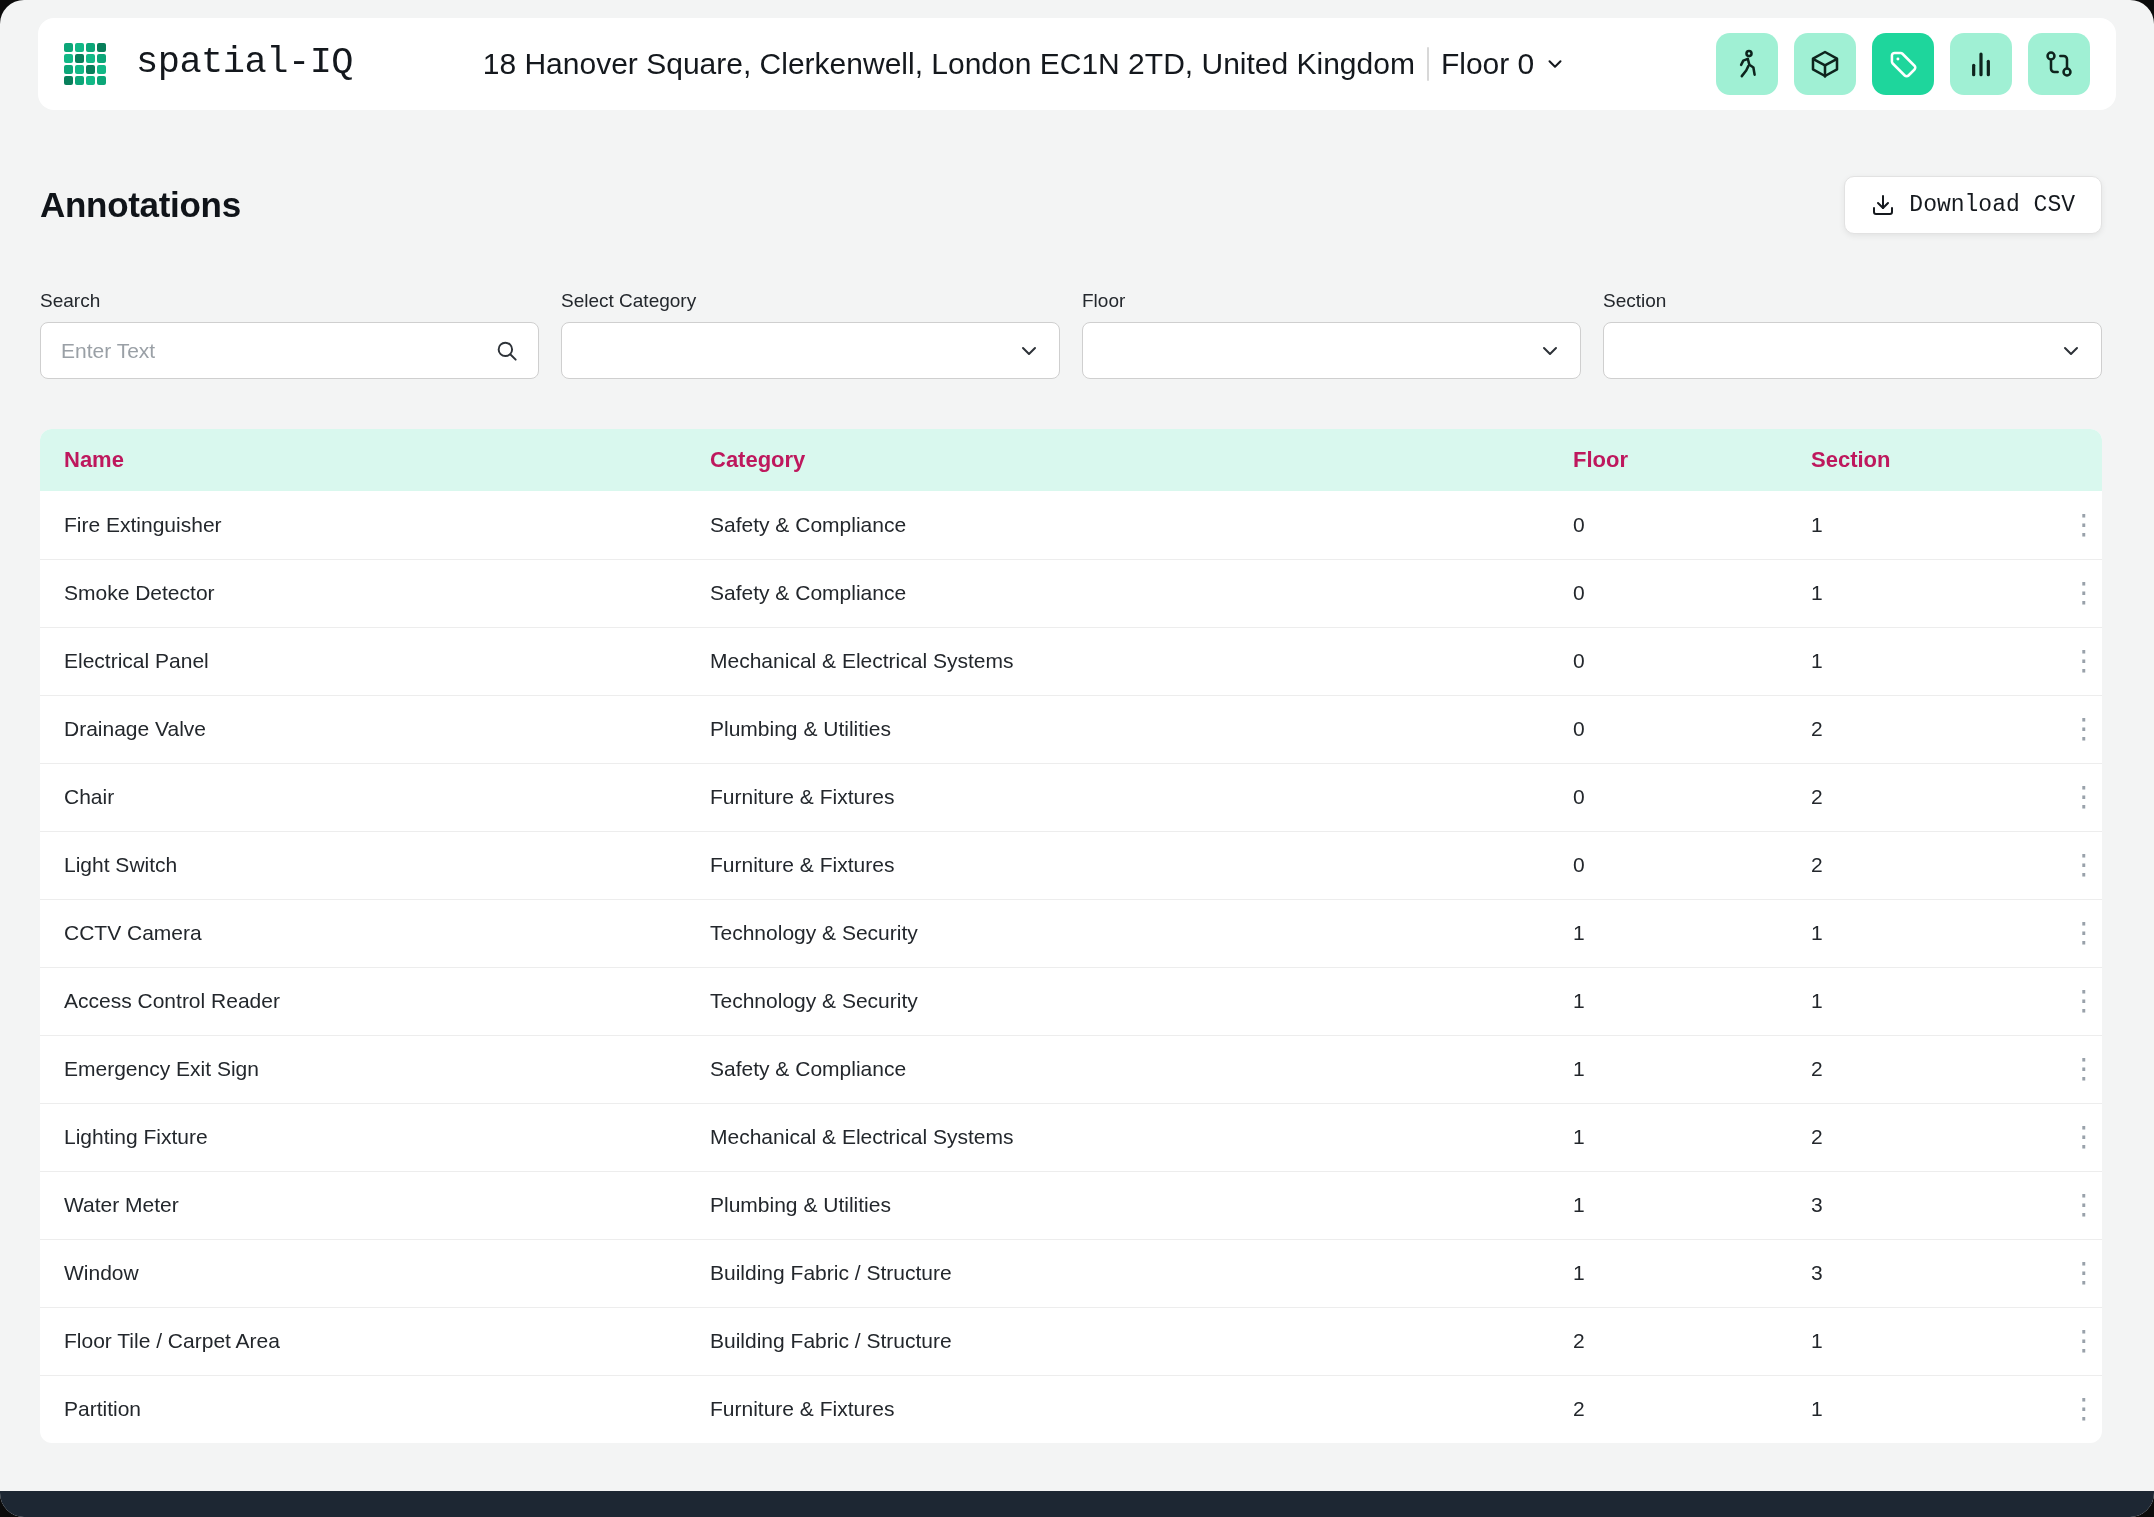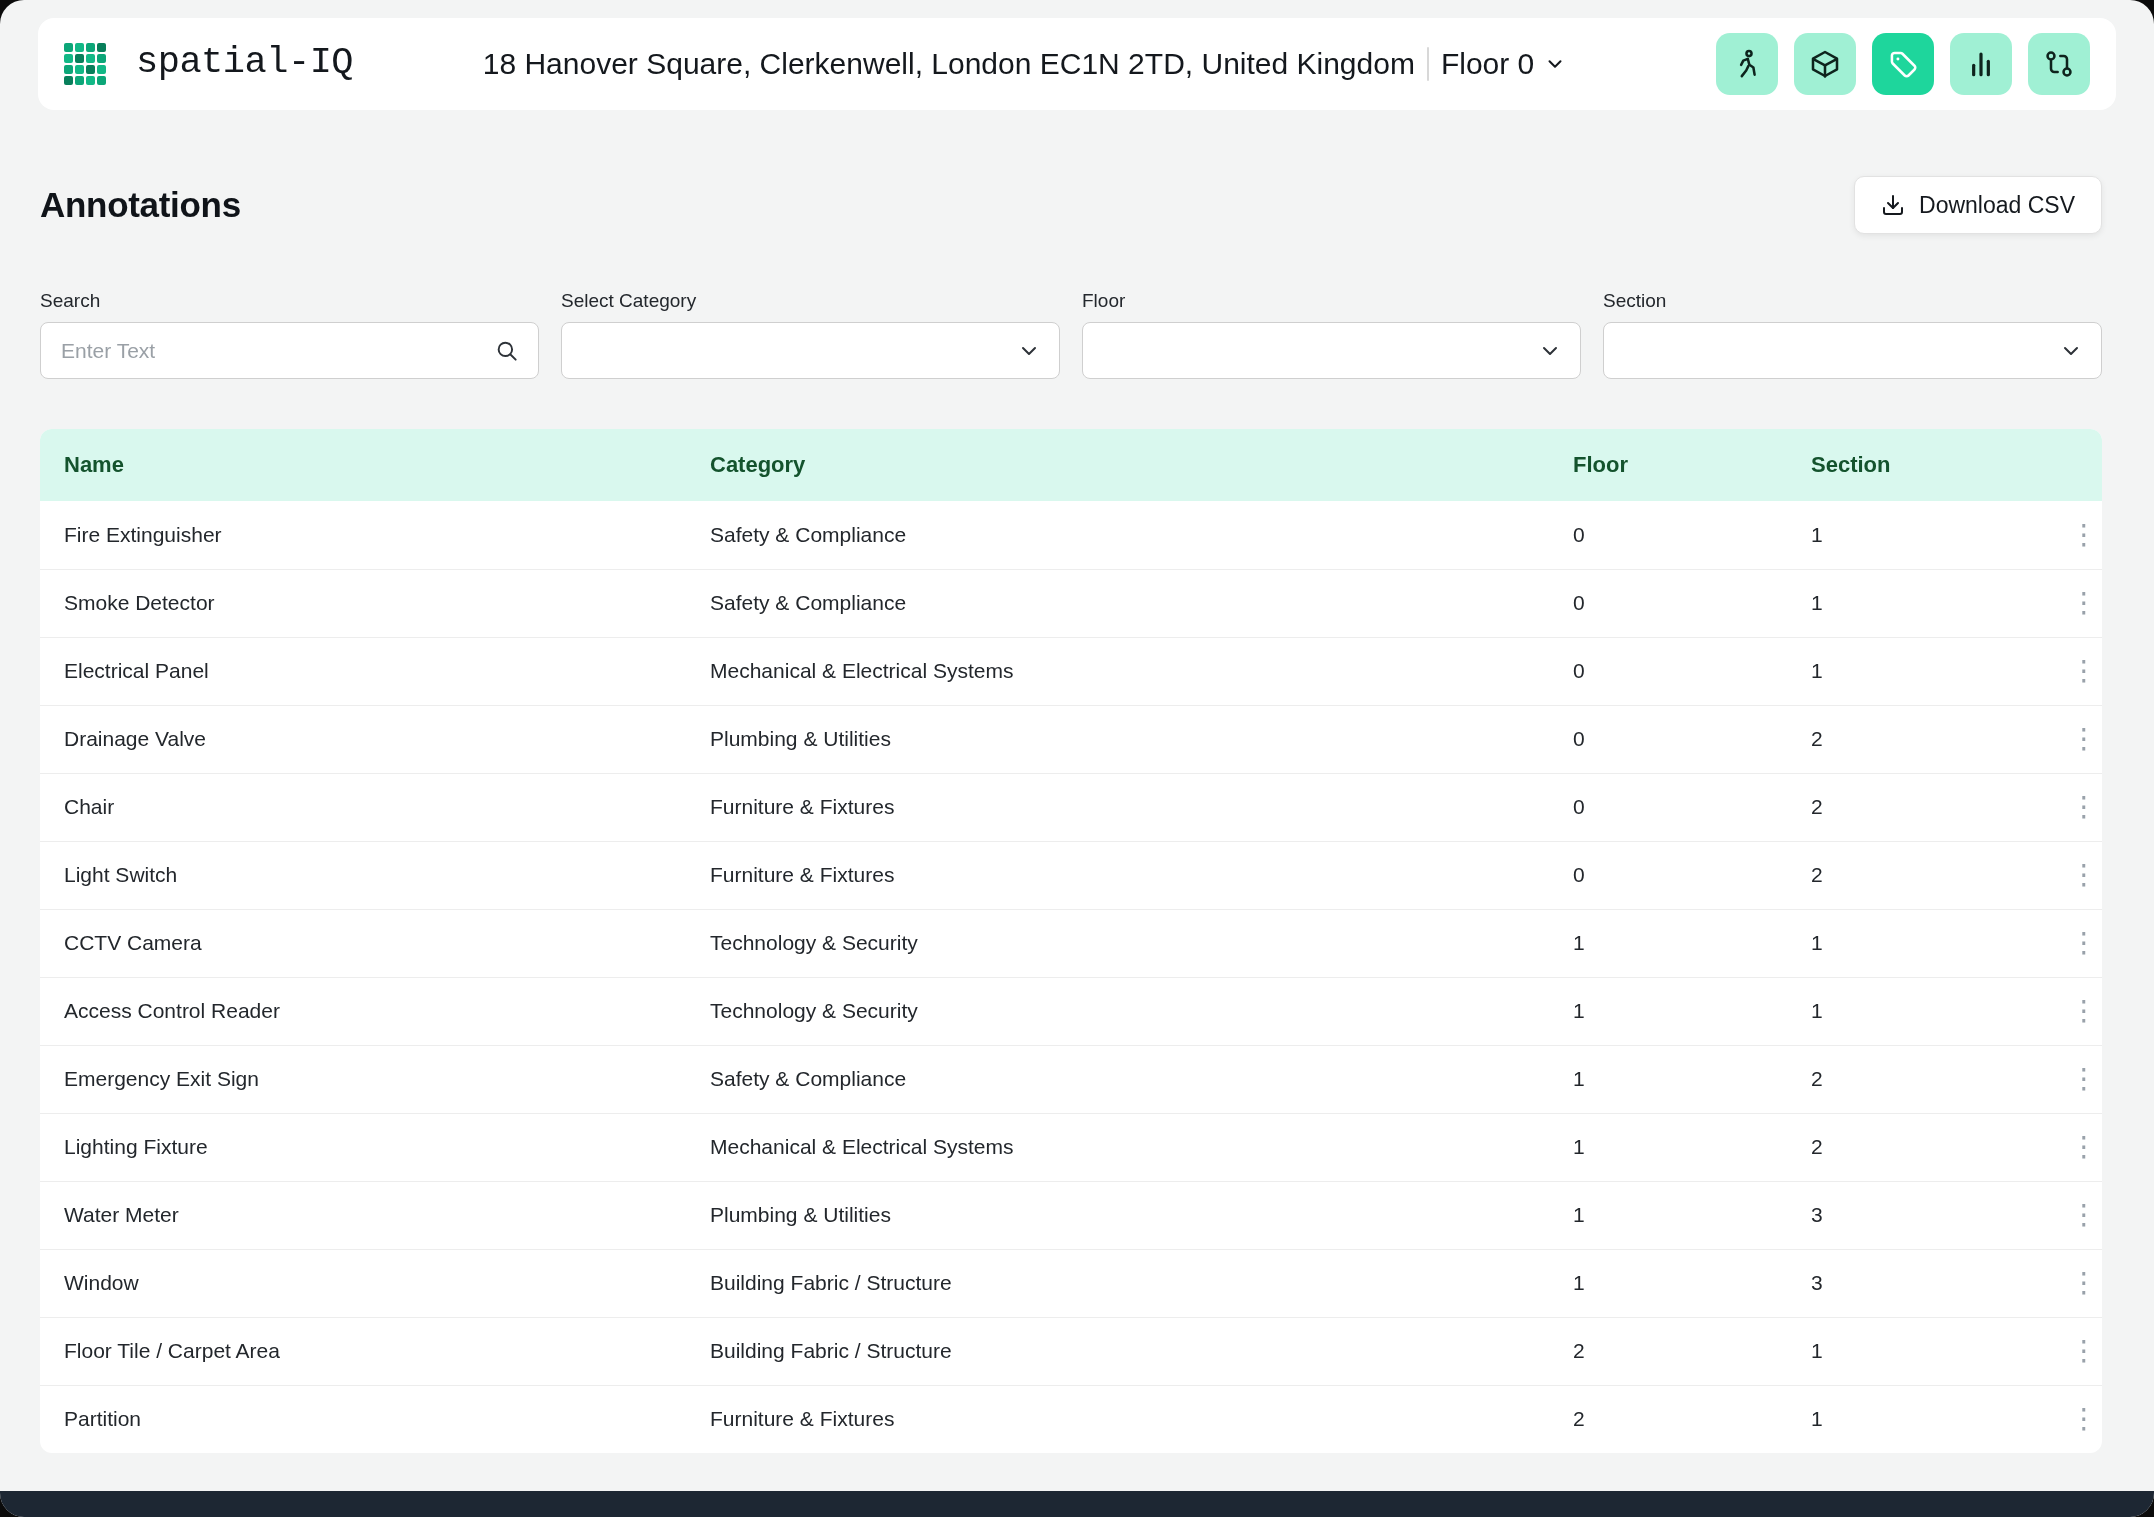--- a/index.html
+++ b/index.html
@@ -43,21 +43,21 @@
   .tool-btn.active{background:var(--accent);color:#ffffff;}
   .tool-btn svg{width:32px;height:32px;}
 
   
   .main{flex:1 1 auto;padding:66px 52px 0 40px;display:flex;flex-direction:column;}
   .title-row{display:flex;align-items:center;justify-content:space-between;margin-bottom:56px;}
   .page-title{font-size:35px;font-weight:700;letter-spacing:-0.3px;color:#101419;}
   .download-btn{
     display:flex;align-items:center;gap:14px;background:#ffffff;border:1px solid #e2e2e2;
     border-radius:10px;height:58px;padding:0 26px;font-size:23px;font-weight:500;color:#15191e;
-    cursor:pointer;box-shadow:0 2px 6px rgba(0,0,0,0.07);font-family:Liberation Sans, sans-serif;
+    cursor:pointer;box-shadow:0 2px 6px rgba(0,0,0,0.07);font-family:Liberation Mono, monospace;
   }
   .download-btn svg{width:24px;height:24px;}
 
   
   .filters{display:flex;gap:22px;margin-bottom:50px;}
   .filter{flex:1 1 0;display:flex;flex-direction:column;}
   .filter-label{font-size:19px;font-weight:400;color:#23272c;margin-bottom:10px;}
   .field{
     height:57px;background:#ffffff;border:1px solid var(--border);border-radius:8px;
     display:flex;align-items:center;padding:0 18px 0 20px;
@@ -68,22 +68,22 @@
   }
   .field input::placeholder{color:#9aa0a6;}
   .field .trail-icon{flex:0 0 auto;display:flex;align-items:center;color:#3a3f45;}
   .select-box{cursor:pointer;justify-content:space-between;}
   .select-value{font-size:21px;color:#15191e;}
 
   
   .table-wrap{background:#ffffff;border-radius:12px;overflow:hidden;}
   table{width:100%;border-collapse:collapse;table-layout:fixed;}
   thead th{
-    background:var(--table-head);height:72px;text-align:left;font-size:22px;font-weight:600;
-    color:#14532d;padding:0 0 0 24px;
+    background:var(--table-head);height:62px;text-align:left;font-size:22px;font-weight:600;
+    color:#be185d;padding:0 0 0 24px;
   }
   tbody td{
     height:68px;font-size:21px;color:#23272c;padding:0 0 0 24px;border-top:1px solid #ededed;
     overflow:hidden;white-space:nowrap;text-overflow:ellipsis;
   }
   tbody tr:first-child td{border-top:none;}
   td.actions,th.actions{padding:0;text-align:center;}
   .kebab{
     border:none;background:none;cursor:pointer;color:#99a1aa;font-size:28px;line-height:1;
     padding:8px 14px;font-family:"DejaVu Sans",sans-serif;

